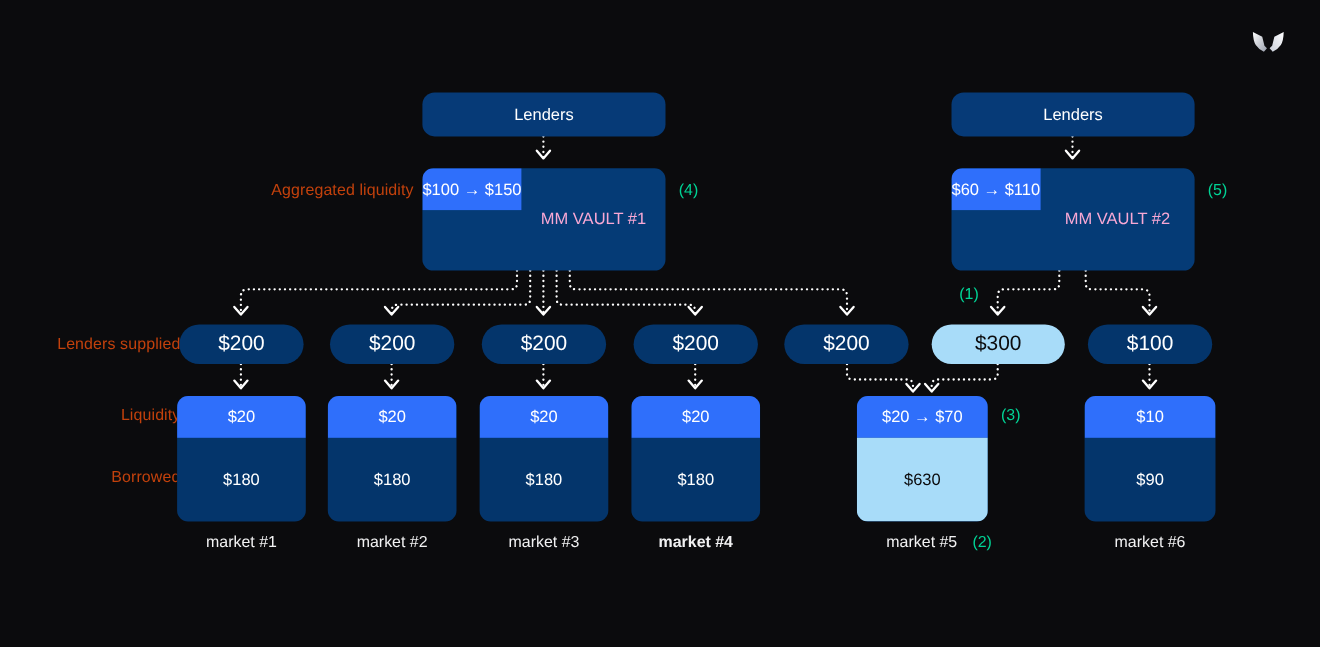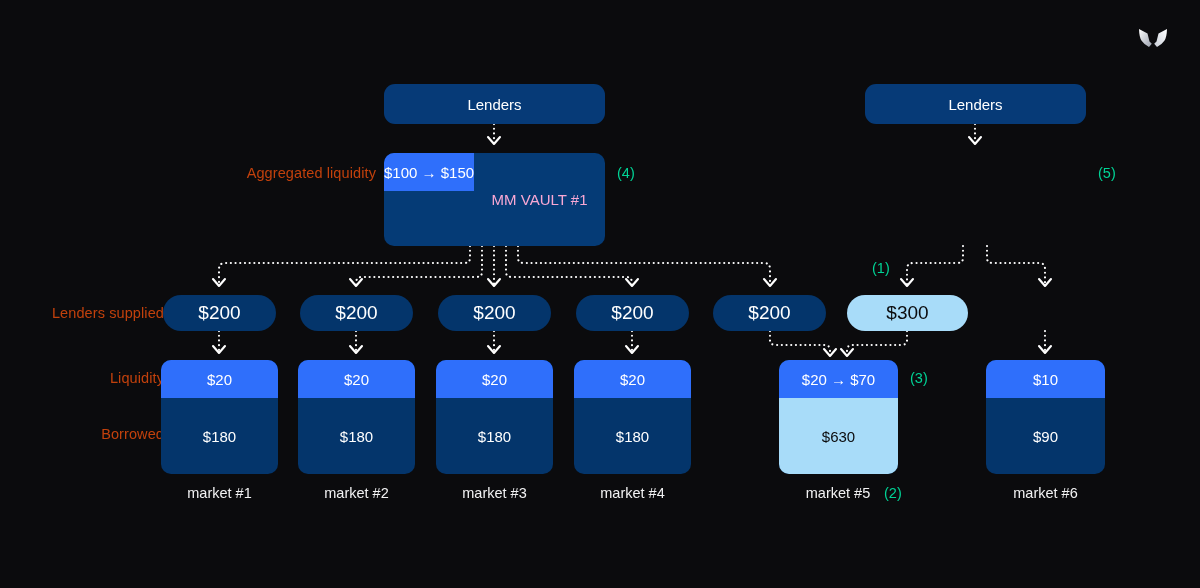--- a/index.html
+++ b/index.html
@@ -185,20 +185,24 @@
   </div>
   <div class="vault" style="left:384px; top:153px; width:221px; height:93px;">
     <div class="liq">$100 → $150</div>
     <div class="body">MM VAULT #1</div>
   </div>
   <div class="step" style="left:617px; top:165px;">(4)</div>
 
   <div class="lenders" style="left:865px; top:84px; width:221px; height:40px;">
     <span>Lenders</span>
   </div>
+  <div class="vault" style="left:865px; top:153px; width:221px; height:93px;">
+    <div class="liq">$60 → $110</div>
+    <div class="body">MM VAULT #2</div>
+  </div>
   <div class="step" style="left:1098px; top:165px;">(5)</div>
   <div class="step" style="left:872px; top:260px;">(1)</div>
 
   <div class="pill" style="left:163px; top:295px; width:113px;">
     <span>$200</span>
     </div>
   <div class="pill" style="left:300px; top:295px; width:113px;">
     <span>$200</span>
     </div>
   <div class="pill" style="left:438px; top:295px; width:113px;">
@@ -206,20 +210,23 @@
     </div>
   <div class="pill" style="left:576px; top:295px; width:113px;">
     <span>$200</span>
     </div>
   <div class="pill" style="left:713px; top:295px; width:113px;">
     <span>$200</span>
     </div>
   <div class="pill light" style="left:847px; top:295px; width:121px;">
     <span>$300</span>
     </div>
+  <div class="pill" style="left:989px; top:295px; width:113px;">
+    <span>$100</span>
+    </div>
 
   <div class="market" style="left:161px; top:360px; width:117px; height:114px;">
     <div class="m-liq">$20</div>
     <div class="m-bor">$180</div>
   </div>
   <div class="market-label" style="left:161px; top:485px; width:117px;">market #1</div>
 
   <div class="market" style="left:298px; top:360px; width:117px; height:114px;">
     <div class="m-liq">$20</div>
     <div class="m-bor">$180</div>
@@ -229,21 +236,21 @@
   <div class="market" style="left:436px; top:360px; width:117px; height:114px;">
     <div class="m-liq">$20</div>
     <div class="m-bor">$180</div>
   </div>
   <div class="market-label" style="left:436px; top:485px; width:117px;">market #3</div>
 
   <div class="market" style="left:574px; top:360px; width:117px; height:114px;">
     <div class="m-liq">$20</div>
     <div class="m-bor">$180</div>
   </div>
-  <div class="market-label" style="left:574px; top:485px; width:117px;">market #4</div>
+  <div class="market-label" style="left:574px; top:485px; width:117px;font-weight:bold;">market #4</div>
 
   <div class="market light" style="left:779px; top:360px; width:119px; height:114px;">
     <div class="m-liq">$20 → $70</div>
     <div class="m-bor">$630</div>
   </div>
   <div class="step" style="left:910px; top:370px;">(3)</div>
   <div class="market-label" style="left:762px; top:485px; width:152px;">market #5</div>
   <div class="step" style="left:884px; top:485px;">(2)</div>
 
   <div class="market" style="left:986px; top:360px; width:119px; height:114px;">

